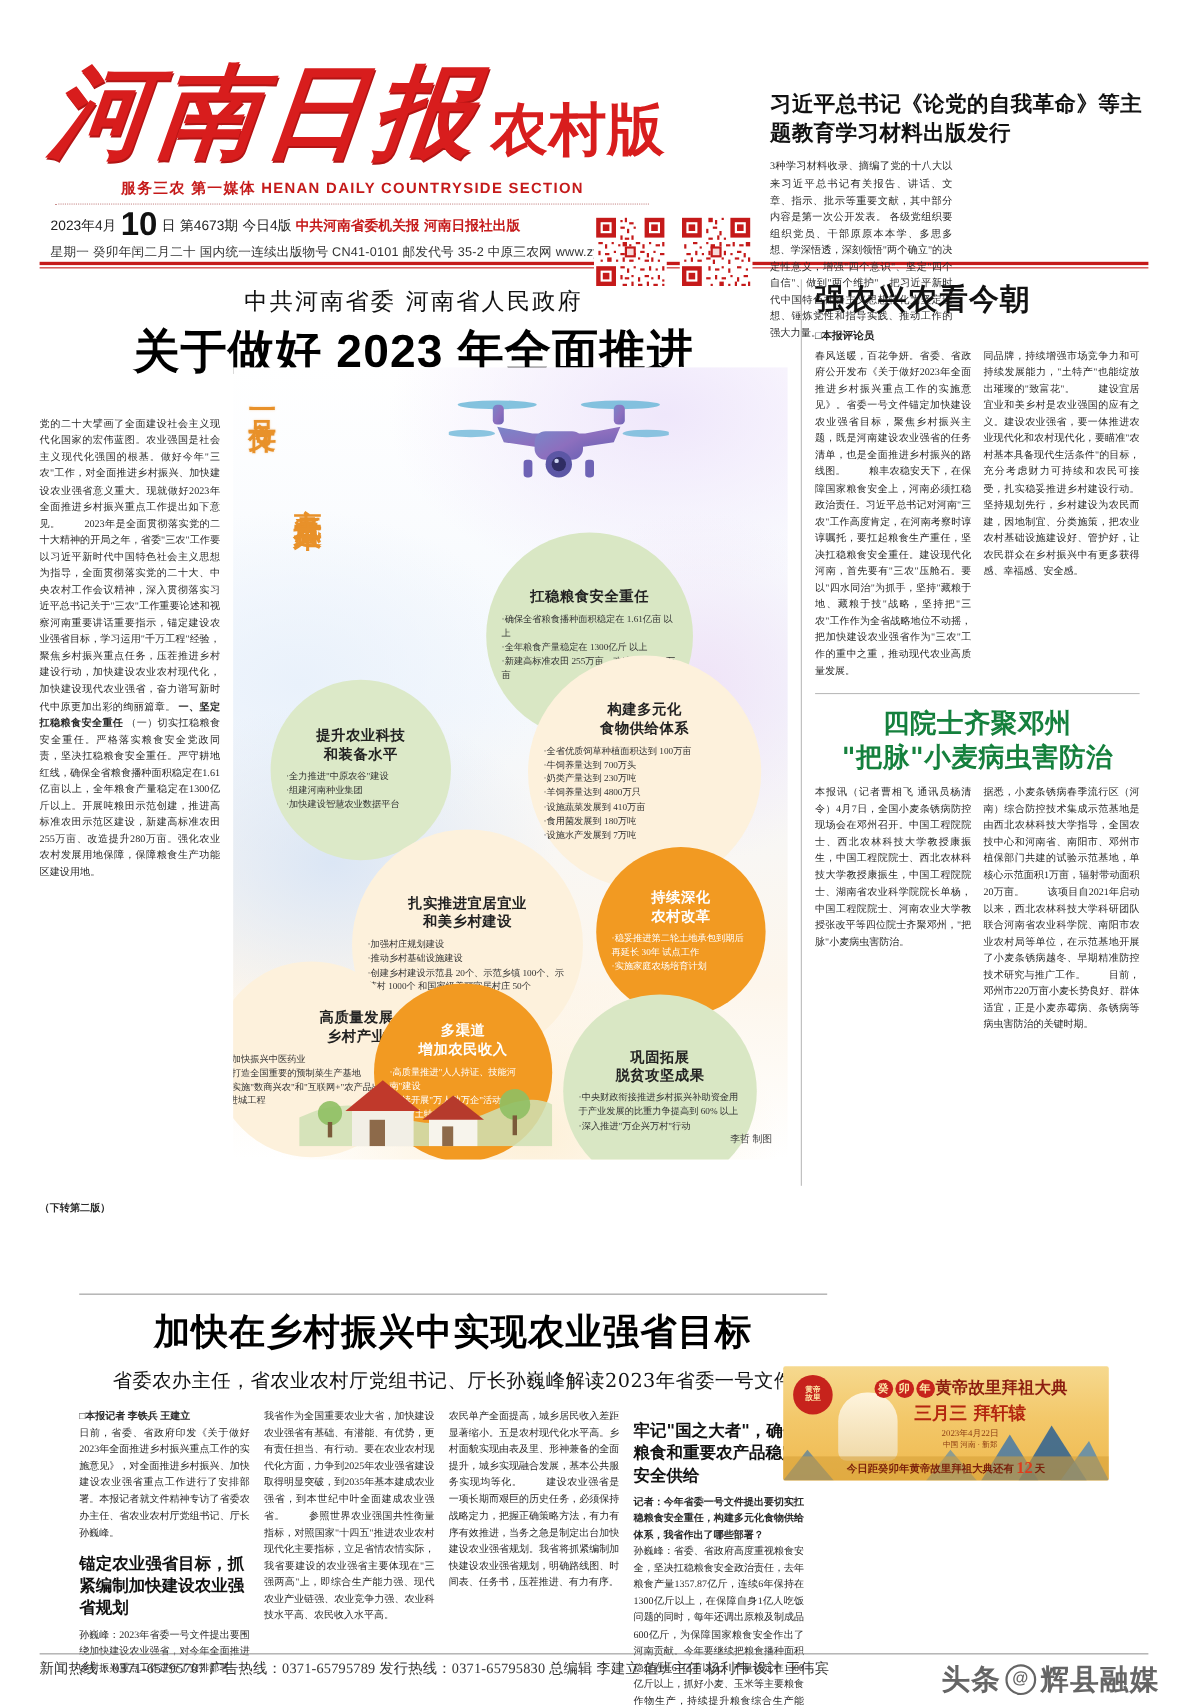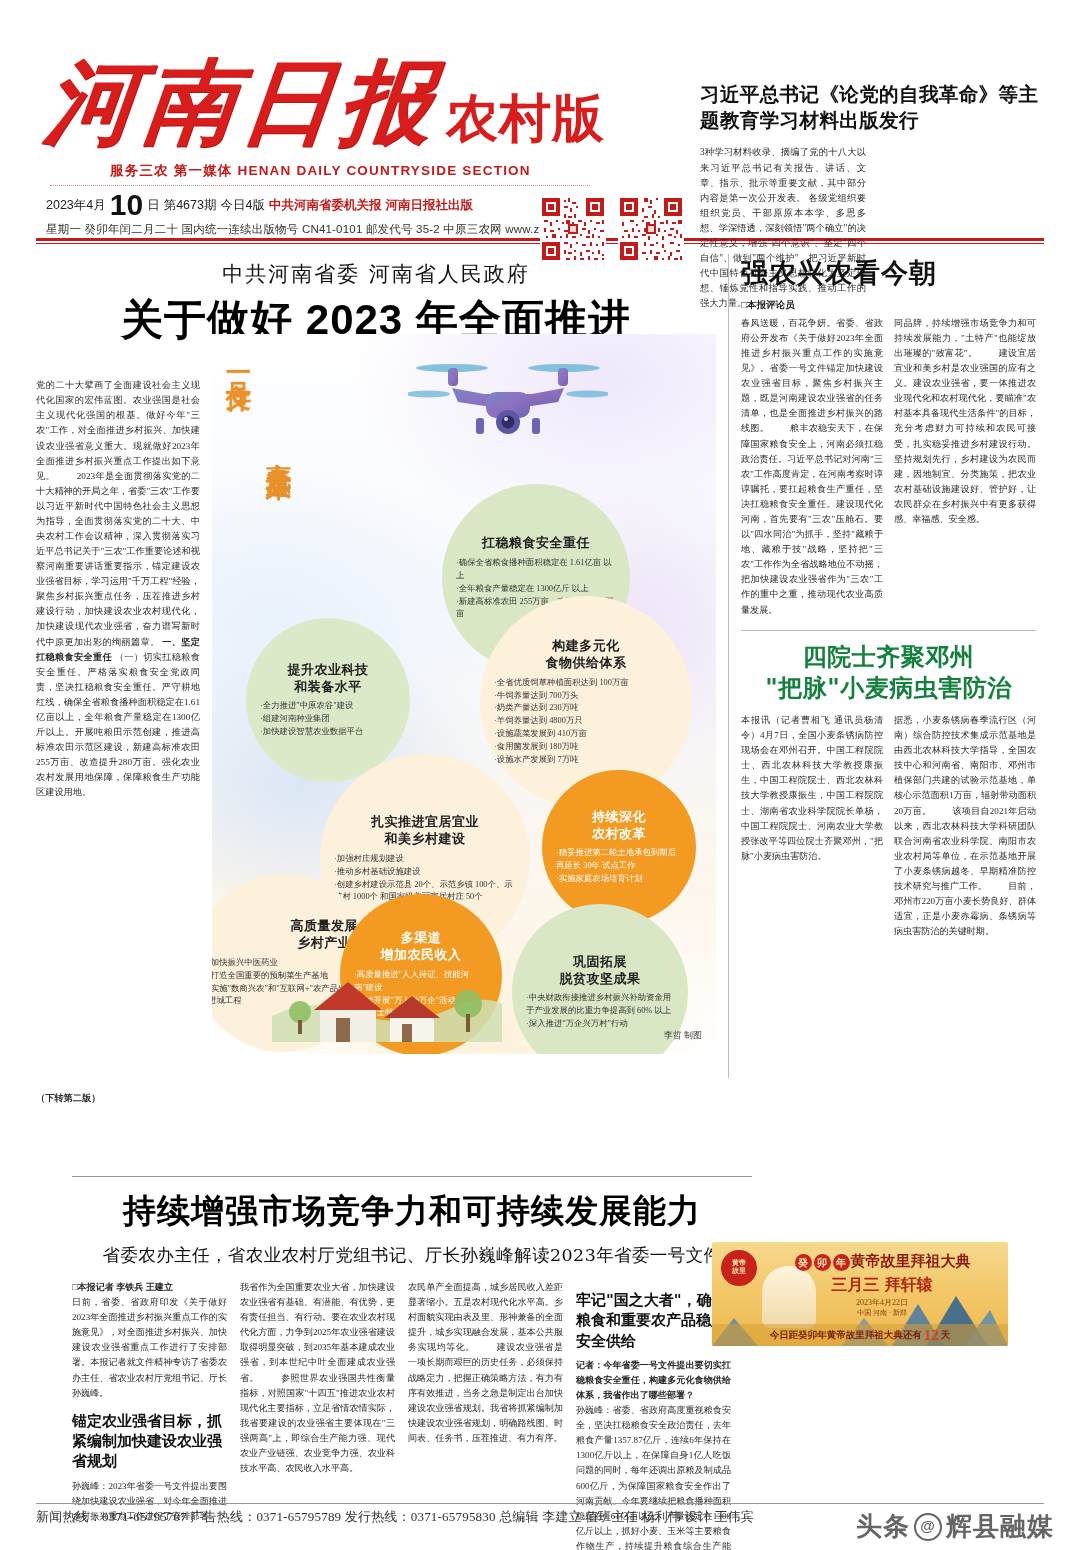--- a/index.html
+++ b/index.html
@@ -566,21 +566,21 @@
 　　该项目自2021年启动以来，西北农林科技大学科研团队联合河南省农业科学院、南阳市农业农村局等单位，在示范基地开展了小麦条锈病越冬、早期精准防控技术研究与推广工作。
 　　目前，邓州市220万亩小麦长势良好、群体适宜，正是小麦赤霉病、条锈病等病虫害防治的关键时期。</div>
       </div>
     </div>
   </div>
 
   <div class="lower" style="position:absolute;left:36px;right:36px;top:1168px;">
     <div class="lower-rule" style="width:680px;"></div>
 
     <div style="width:680px;">
-      <div class="low-title">持续增强市场竞争力和可持续发展能力</div>
+      <div class="low-title">加快在乡村振兴中实现农业强省目标</div>
       <div class="low-sub">省委农办主任，省农业农村厅党组书记、厅长孙巍峰解读2023年省委一号文件</div>
     </div>
 
     <div class="low-cols">
       <div class="lc">
         <span class="qa">□本报记者 李铁兵 王建立</span><br>
         <span>日前，省委、省政府印发《关于做好2023年全面推进乡村振兴重点工作的实施意见》，对全面推进乡村振兴、加快建设农业强省重点工作进行了安排部署。本报记者就文件精神专访了省委农办主任、省农业农村厅党组书记、厅长孙巍峰。</span>
         <span class="subh">锚定农业强省目标，抓紧编制加快建设农业强省规划</span>
         <span>孙巍峰：2023年省委一号文件提出要围绕加快建设农业强省，对今年全面推进乡村振兴重点工作进行了安排部署。</span>
       </div>

